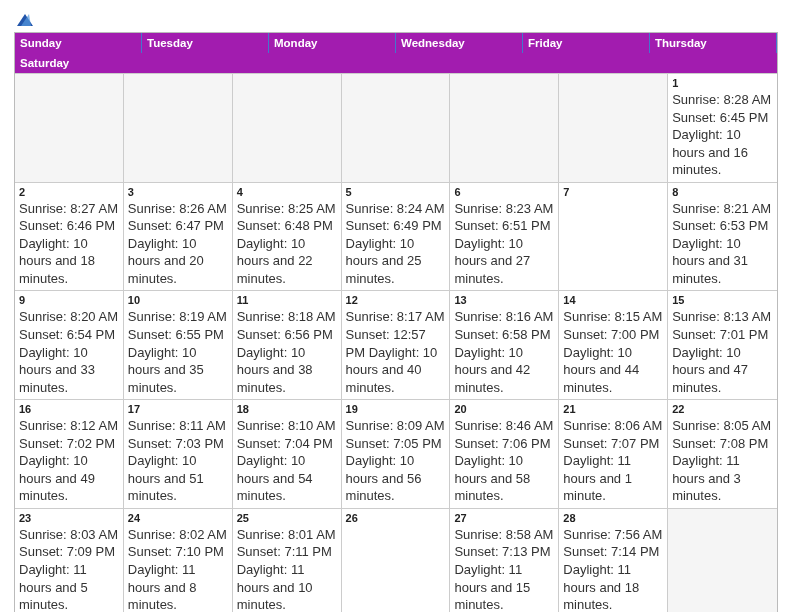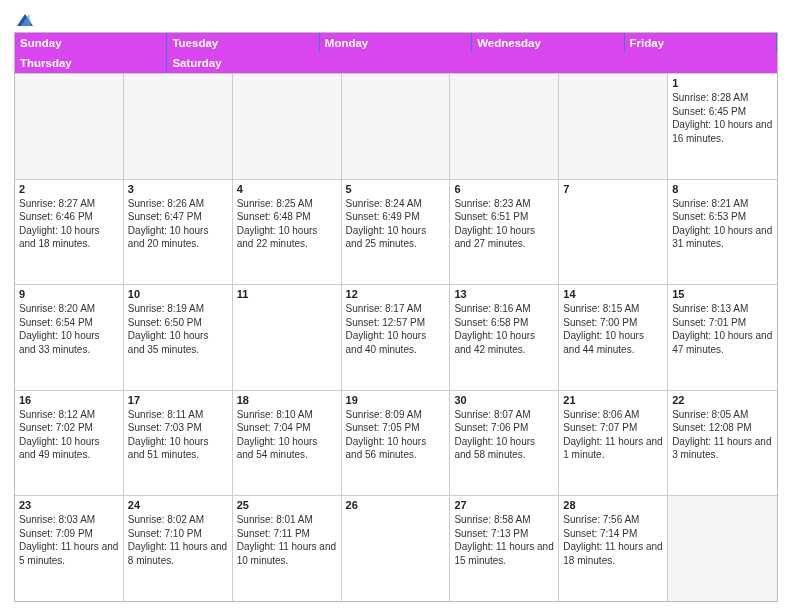--- a/index.html
+++ b/index.html
@@ -44,22 +44,22 @@
       color: #444;
     }
     .calendar {
       flex: 1;
       display: flex;
       flex-direction: column;
       border: 1px solid #bbb;
     }
     .cal-header {
       display: grid;
-      grid-template-columns: repeat(5, 1fr);
-      background: #d946ef;
+      grid-template-columns: repeat(6, 1fr);
+      background: #a21caf;
     }
     .cal-header-cell {
       color: #fff;
       font-size: 11.5px;
       font-weight: bold;
       padding: 4px 5px;
       border-right: 1px solid #4477cc;
       text-align: left;
     }
     .cal-header-cell:last-child { border-right: none; }
@@ -86,21 +86,21 @@
     .cal-cell:last-child { border-right: none; }
     .cal-cell.empty { background: #f5f5f5; }
     .day-num {
       font-size: 11px;
       font-weight: bold;
       color: #222;
       display: block;
       margin-bottom: 2px;
     }
     .cell-info {
-      font-size: 10px;
+      font-size: 13px;
       line-height: 1.35;
       color: #333;
     }
   </style>
 </head>
 <body>
 
 <div class="page">
   <div class="header">
     <div class="logo">
@@ -190,25 +190,28 @@
         <div class="cal-row">
           <div class="cal-cell">
             <span class="day-num">9</span>
             <div class="cell-info">Sunrise: 8:20 AM
 Sunset: 6:54 PM
 Daylight: 10 hours and 33 minutes.</div>
           </div>
           <div class="cal-cell">
             <span class="day-num">10</span>
             <div class="cell-info">Sunrise: 8:19 AM
-Sunset: 6:50 PM
+Sunset: 6:55 PM
 Daylight: 10 hours and 35 minutes.</div>
           </div>
           <div class="cal-cell">
             <span class="day-num">11</span>
+            <div class="cell-info">Sunrise: 8:18 AM
+Sunset: 6:56 PM
+Daylight: 10 hours and 38 minutes.</div>
           </div>
           <div class="cal-cell">
             <span class="day-num">12</span>
             <div class="cell-info">Sunrise: 8:17 AM
 Sunset: 12:57 PM
 Daylight: 10 hours and 40 minutes.</div>
           </div>
           <div class="cal-cell">
             <span class="day-num">13</span>
             <div class="cell-info">Sunrise: 8:16 AM
@@ -247,35 +250,35 @@
 Sunset: 7:04 PM
 Daylight: 10 hours and 54 minutes.</div>
           </div>
           <div class="cal-cell">
             <span class="day-num">19</span>
             <div class="cell-info">Sunrise: 8:09 AM
 Sunset: 7:05 PM
 Daylight: 10 hours and 56 minutes.</div>
           </div>
           <div class="cal-cell">
-            <span class="day-num">30</span>
-            <div class="cell-info">Sunrise: 8:07 AM
+            <span class="day-num">20</span>
+            <div class="cell-info">Sunrise: 8:46 AM
 Sunset: 7:06 PM
 Daylight: 10 hours and 58 minutes.</div>
           </div>
           <div class="cal-cell">
             <span class="day-num">21</span>
             <div class="cell-info">Sunrise: 8:06 AM
 Sunset: 7:07 PM
 Daylight: 11 hours and 1 minute.</div>
           </div>
           <div class="cal-cell">
             <span class="day-num">22</span>
             <div class="cell-info">Sunrise: 8:05 AM
-Sunset: 12:08 PM
+Sunset: 7:08 PM
 Daylight: 11 hours and 3 minutes.</div>
           </div>
         </div>
         <div class="cal-row">
           <div class="cal-cell">
             <span class="day-num">23</span>
             <div class="cell-info">Sunrise: 8:03 AM
 Sunset: 7:09 PM
 Daylight: 11 hours and 5 minutes.</div>
           </div>

